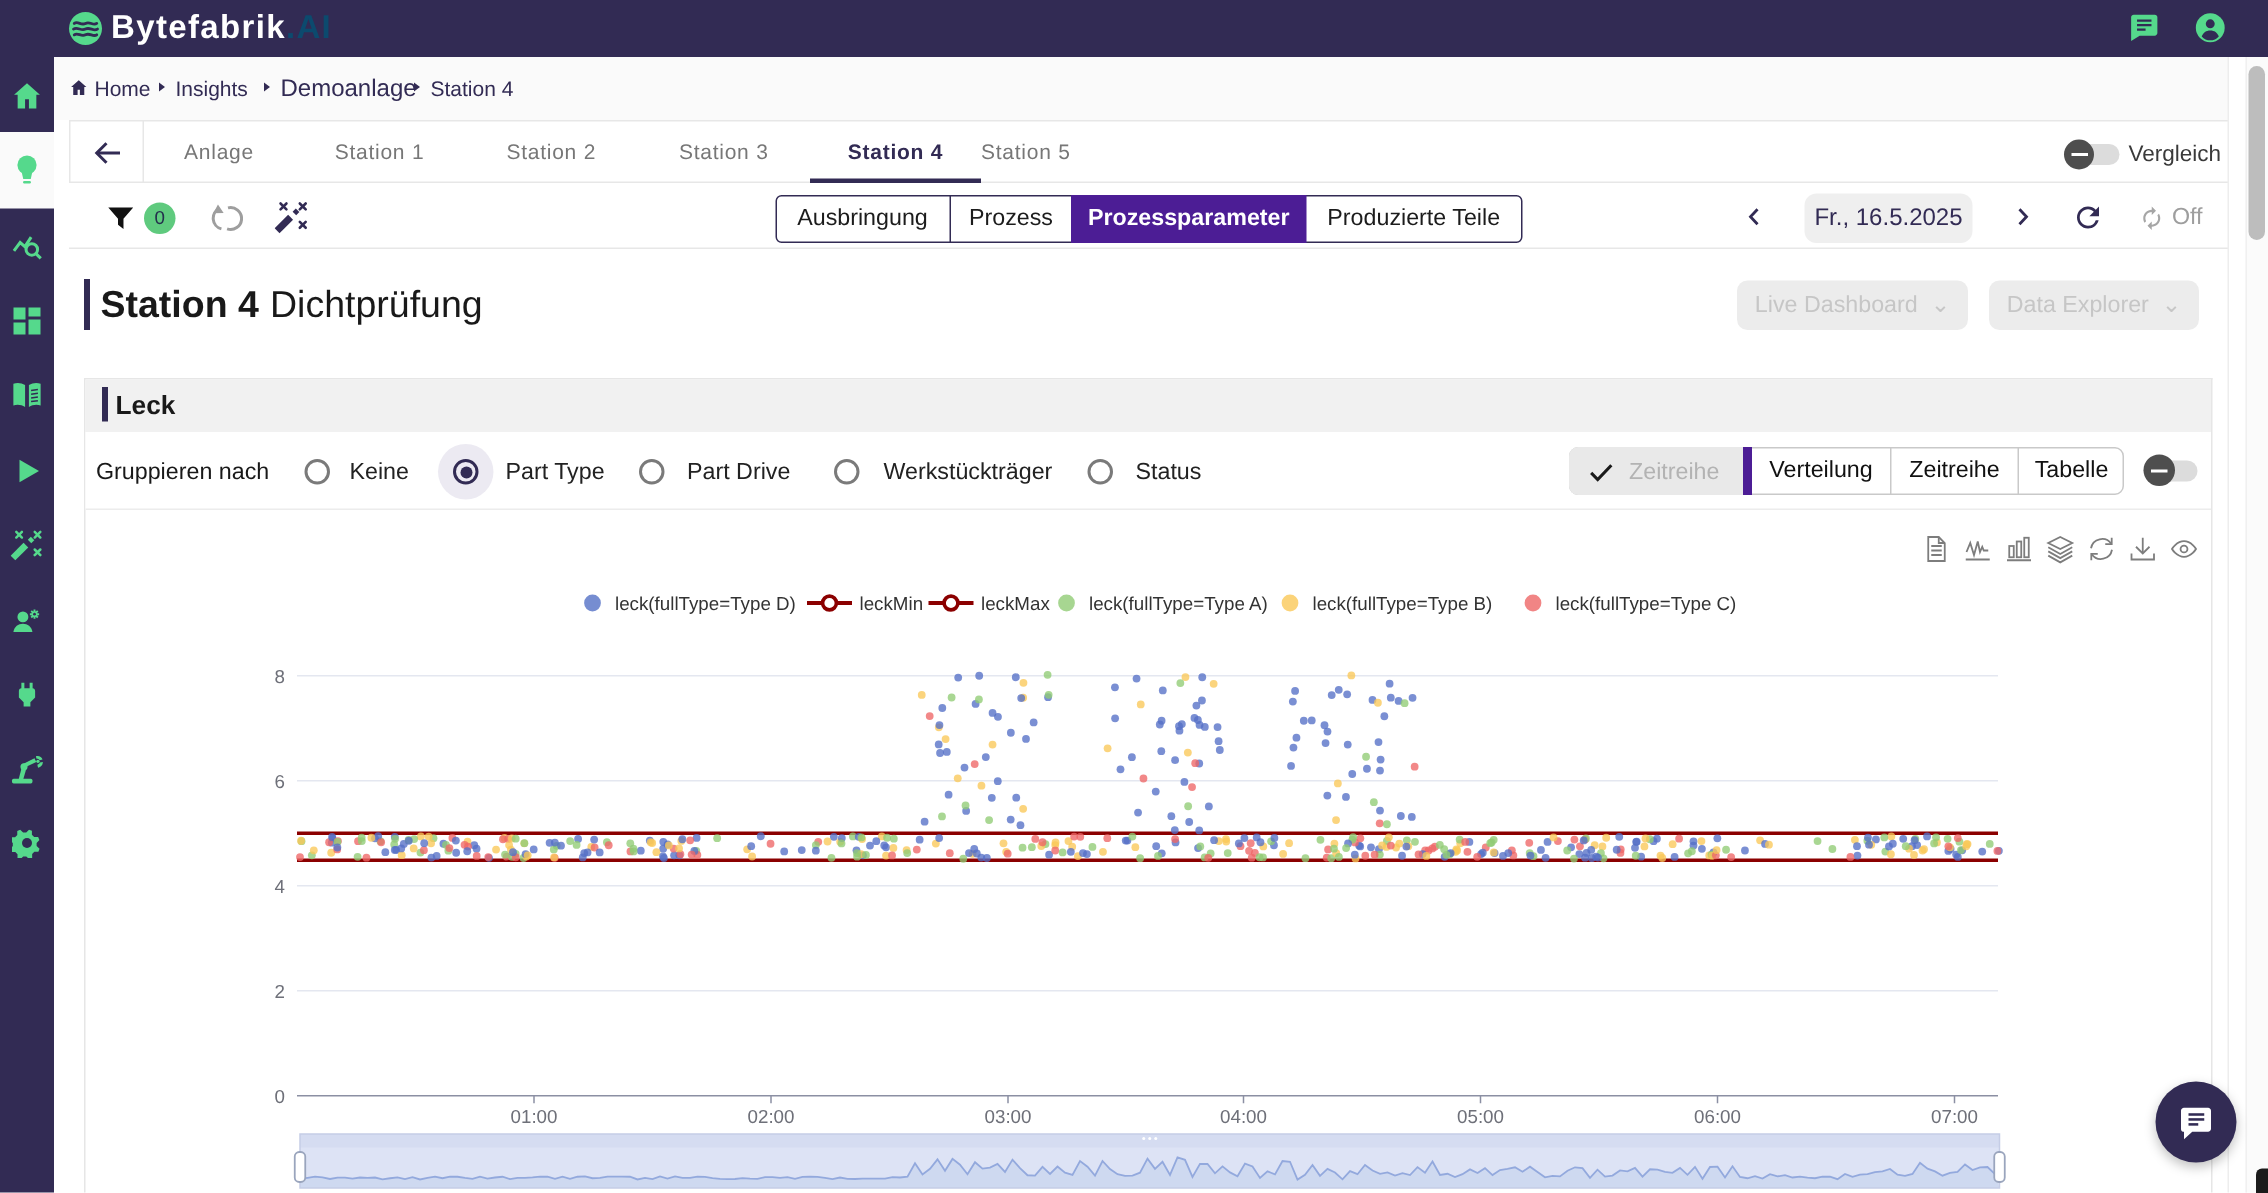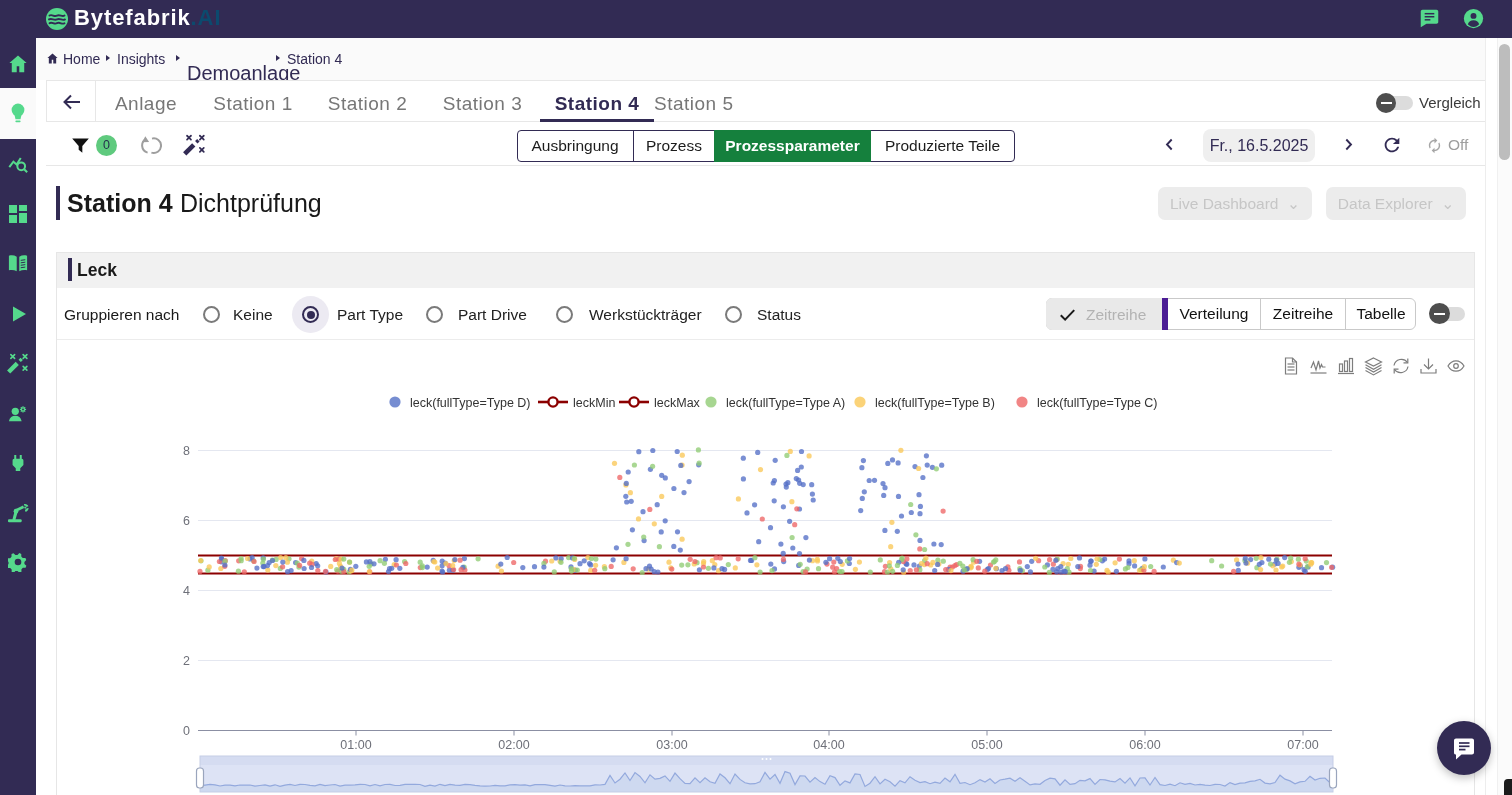--- a/index.html
+++ b/index.html
@@ -118,31 +118,31 @@
   </svg>
 
 <div class="abs" style="left:36px;top:38px;width:1461px;height:42px;background:#fafafa"></div>
 <svg class="abs" style="left:46px;top:52px" width="13" height="13" viewBox="0 0 24 24" fill="#322b54">
     <path d="M12 2.7 2.6 11h2.6v10h5.4v-6.6h2.8V21h5.4V11h2.6z"></path>
   </svg>
 <div class="abs navy" style="left:63px;top:51px;font-size:14px">Home</div>
 <div class="abs" style="left:106px;top:55px;width:0;height:0;border-left:4px solid #322b54;border-top:3.5px solid transparent;border-bottom:3.5px solid transparent"></div>
 <div class="abs navy" style="left:117px;top:51px;font-size:14px">Insights</div>
 <div class="abs" style="left:176px;top:55px;width:0;height:0;border-left:4px solid #322b54;border-top:3.5px solid transparent;border-bottom:3.5px solid transparent"></div>
-<div class="abs navy" style="left:187px;top:62px;font-size:20px">Demoanlage</div>
+<div class="abs navy" style="left:187px;top:51px;font-size:16px">Demoanlage</div>
 <div class="abs" style="left:276px;top:55px;width:0;height:0;border-left:4px solid #322b54;border-top:3.5px solid transparent;border-bottom:3.5px solid transparent"></div>
 <div class="abs navy" style="left:287px;top:51px;font-size:14px">Station 4</div>
 
 <div class="abs" style="left:46px;top:80px;width:1440px;height:42px;background:#fff;border-top:1px solid #e7e7e7;border-bottom:1px solid #e7e7e7"></div>
 <div class="abs" style="left:46px;top:80px;width:50px;height:42px;border-left:1px solid #e7e7e7;border-right:1px solid #e7e7e7"></div>
 <svg class="abs" style="left:60px;top:90px" width="24" height="24" viewBox="0 0 24 24" fill="none" stroke="#322b54" stroke-width="2">
     <path d="M20 12H4.5"></path>
     <path d="M11 5.5 4.5 12l6.5 6.5"></path>
   </svg>
-<div class="abs" style="left:96px;top:80px;width:1000px;height:42px;font-size:19px;color:#777;letter-spacing:.5px">
+<div class="abs" style="left:96px;top:80px;width:1000px;height:42px;font-size:14px;color:#777;letter-spacing:.5px">
  <span style="position:absolute;left:0;width:100px;text-align:center;top:13px">Anlage</span>
  <span style="position:absolute;left:100px;width:114px;text-align:center;top:13px">Station 1</span>
  <span style="position:absolute;left:214px;width:115px;text-align:center;top:13px">Station 2</span>
  <span style="position:absolute;left:329px;width:115px;text-align:center;top:13px">Station 3</span>
  <span style="position:absolute;left:444px;width:114px;text-align:center;top:13px;color:#322b54;font-weight:bold">Station 4</span>
  <span style="position:absolute;left:558px;width:115px;text-align:left;top:13px">Station 5</span>
 </div>
 <div class="abs" style="left:540px;top:119px;width:114px;height:2.5px;background:#322b54"></div>
 
 <div class="abs" style="left:1376px;top:96px;width:37px;height:14px;border-radius:7px;background:#dcdcdc"></div>
@@ -168,21 +168,21 @@
       <line x1="17.6" y1="1.2" x2="21.7" y2="5.3"></line>
       <line x1="17.6" y1="5.3" x2="21.7" y2="1.2"></line>
       <line x1="17.6" y1="14.0" x2="21.7" y2="18.1"></line>
       <line x1="17.6" y1="18.1" x2="21.7" y2="14.0"></line>
     </g>
   </svg>
 
 <div class="abs" style="left:517px;top:130px;width:498px;height:32px;border:1px solid #322b54;border-radius:4px;background:#fff"></div>
 <div class="abs" style="left:517px;top:130px;height:32px;width:116px;font-size:15.5px;color:#1c1c1c;text-align:center;line-height:31px">Ausbringung</div>
 <div class="abs" style="left:633px;top:130px;height:32px;width:81px;font-size:15.5px;color:#1c1c1c;text-align:center;line-height:31px;border-left:1px solid #322b54">Prozess</div>
-<div class="abs" style="left:714px;top:130px;height:32px;width:157px;font-size:15.5px;background:#15803d;color:#fff;text-align:center;line-height:31px;font-weight:bold">Prozessparameter</div>
+<div class="abs" style="left:714px;top:130px;height:32px;width:157px;font-size:15.5px;background:#4c1d95;color:#fff;text-align:center;line-height:31px;font-weight:bold">Prozessparameter</div>
 <div class="abs" style="left:871px;top:130px;height:32px;width:143px;font-size:15.5px;color:#1c1c1c;text-align:center;line-height:31px;border-radius:0 4px 4px 0">Produzierte Teile</div>
 
 <svg class="abs" style="left:1162px;top:137px" width="15" height="15" viewBox="0 0 24 24" fill="none" stroke="#322b54" stroke-width="3">
     <path d="M15.5 4 8 12l7.5 8"></path>
   </svg>
 <div class="abs" style="left:1203px;top:129px;width:112px;height:33px;background:#efefef;border-radius:8px;color:#322b54;font-size:16px;text-align:center;line-height:33px">Fr., 16.5.2025</div>
 <svg class="abs" style="left:1341px;top:137px" width="15" height="15" viewBox="0 0 24 24" fill="none" stroke="#322b54" stroke-width="3">
     <path d="M8.5 4 16 12l-7.5 8"></path>
   </svg>
 <svg class="abs" style="left:1381px;top:134px" width="22" height="22" viewBox="0 0 24 24" fill="#322b54">

